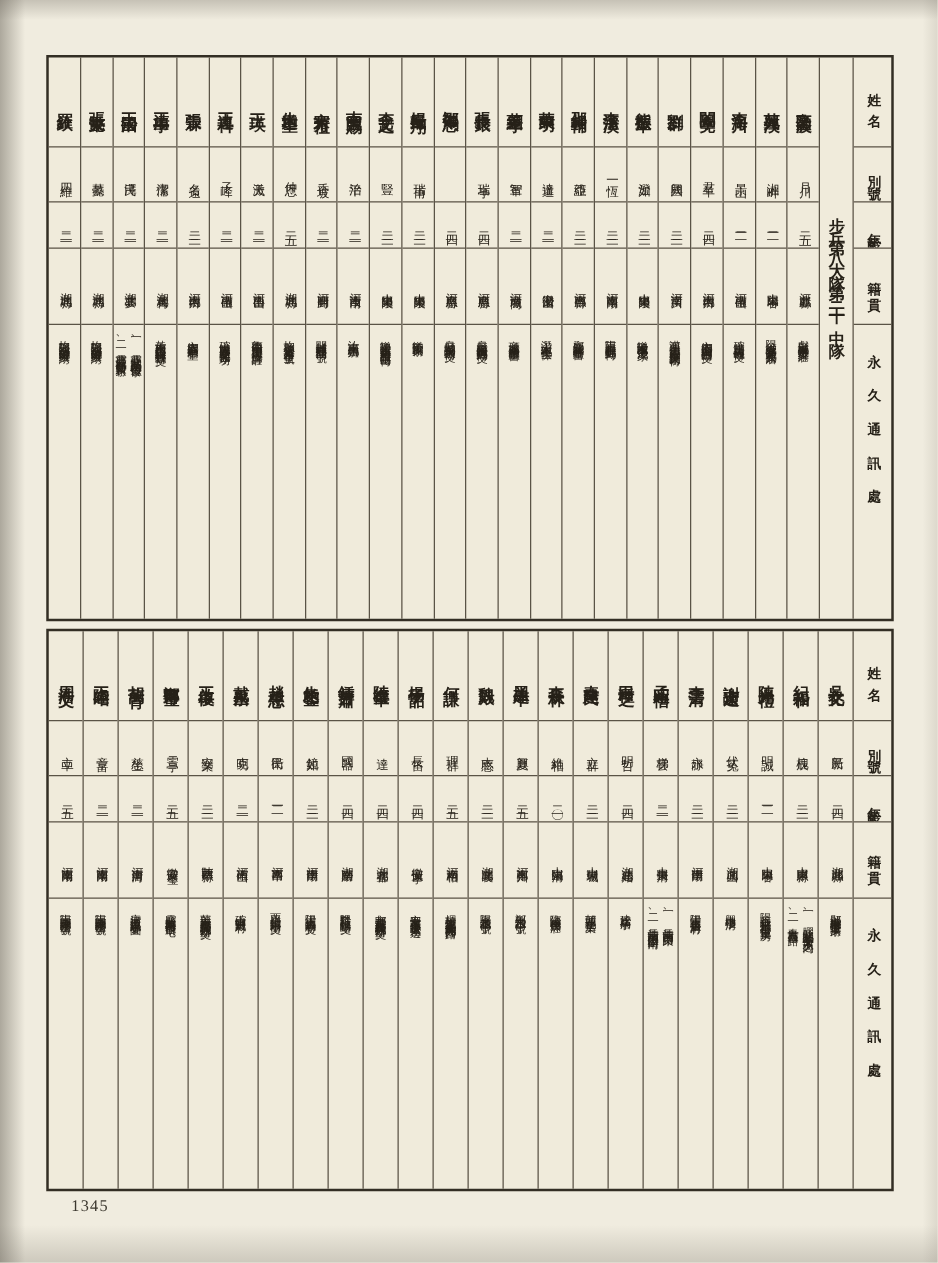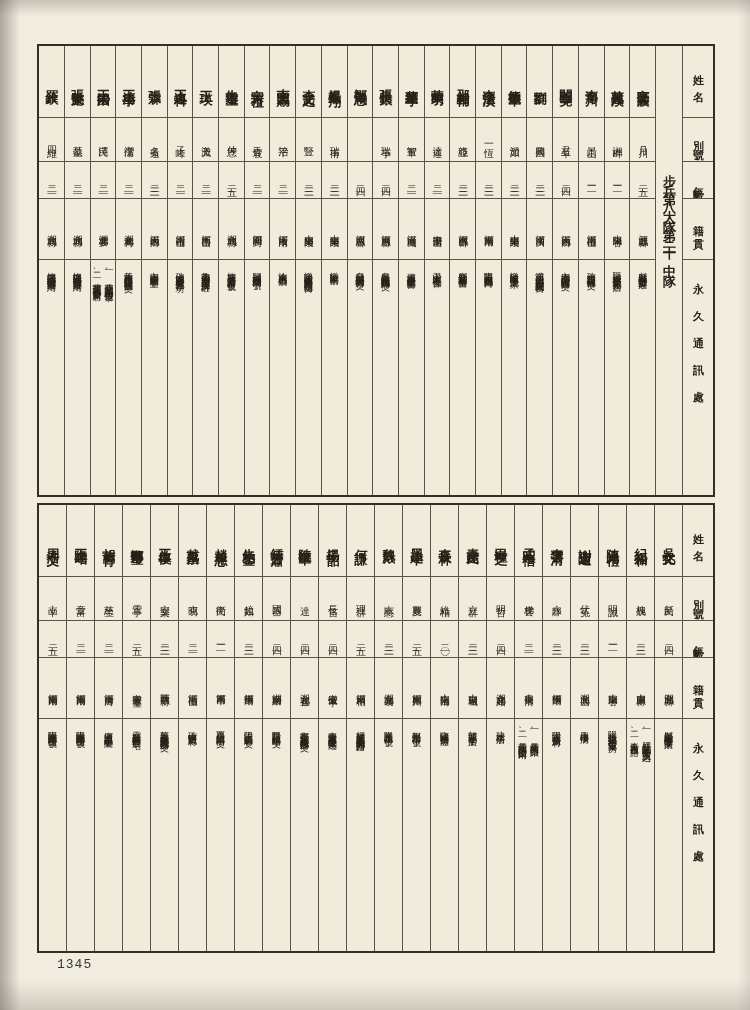--- a/index.html
+++ b/index.html
@@ -65,21 +65,21 @@
   .r-alias .label-text{letter-spacing:8px;}
   .r-age .label-text{letter-spacing:3px;}
   .r-origin .label-text{letter-spacing:13px;}
   .r-addr .label-text{letter-spacing:27px;padding-top:14px;}
   .title-text{
     font-size:13px;font-weight:bold;letter-spacing:9px;padding-top:118px;
   }
   .page-number{
     position:absolute;left:57px;top:957px;
     font-size:13px;letter-spacing:1px;color:#3b372e;
-    font-family:Liberation Mono, monospace;
+    font-family:Liberation Serif, serif;
   }
 </style>
 </head>
 <body>
 
 <div class="screen">
   <div id="table-top" class="half-table">
       <div class="col label-col">
         <div class="cell r-name">
           <span class="vt label-text">姓名</span>

